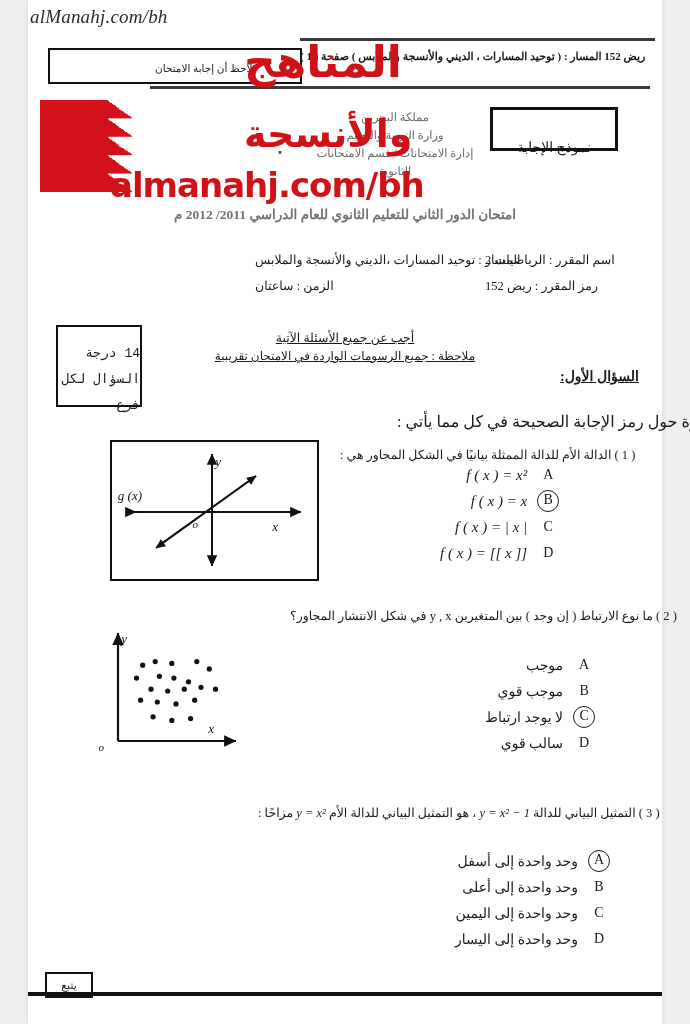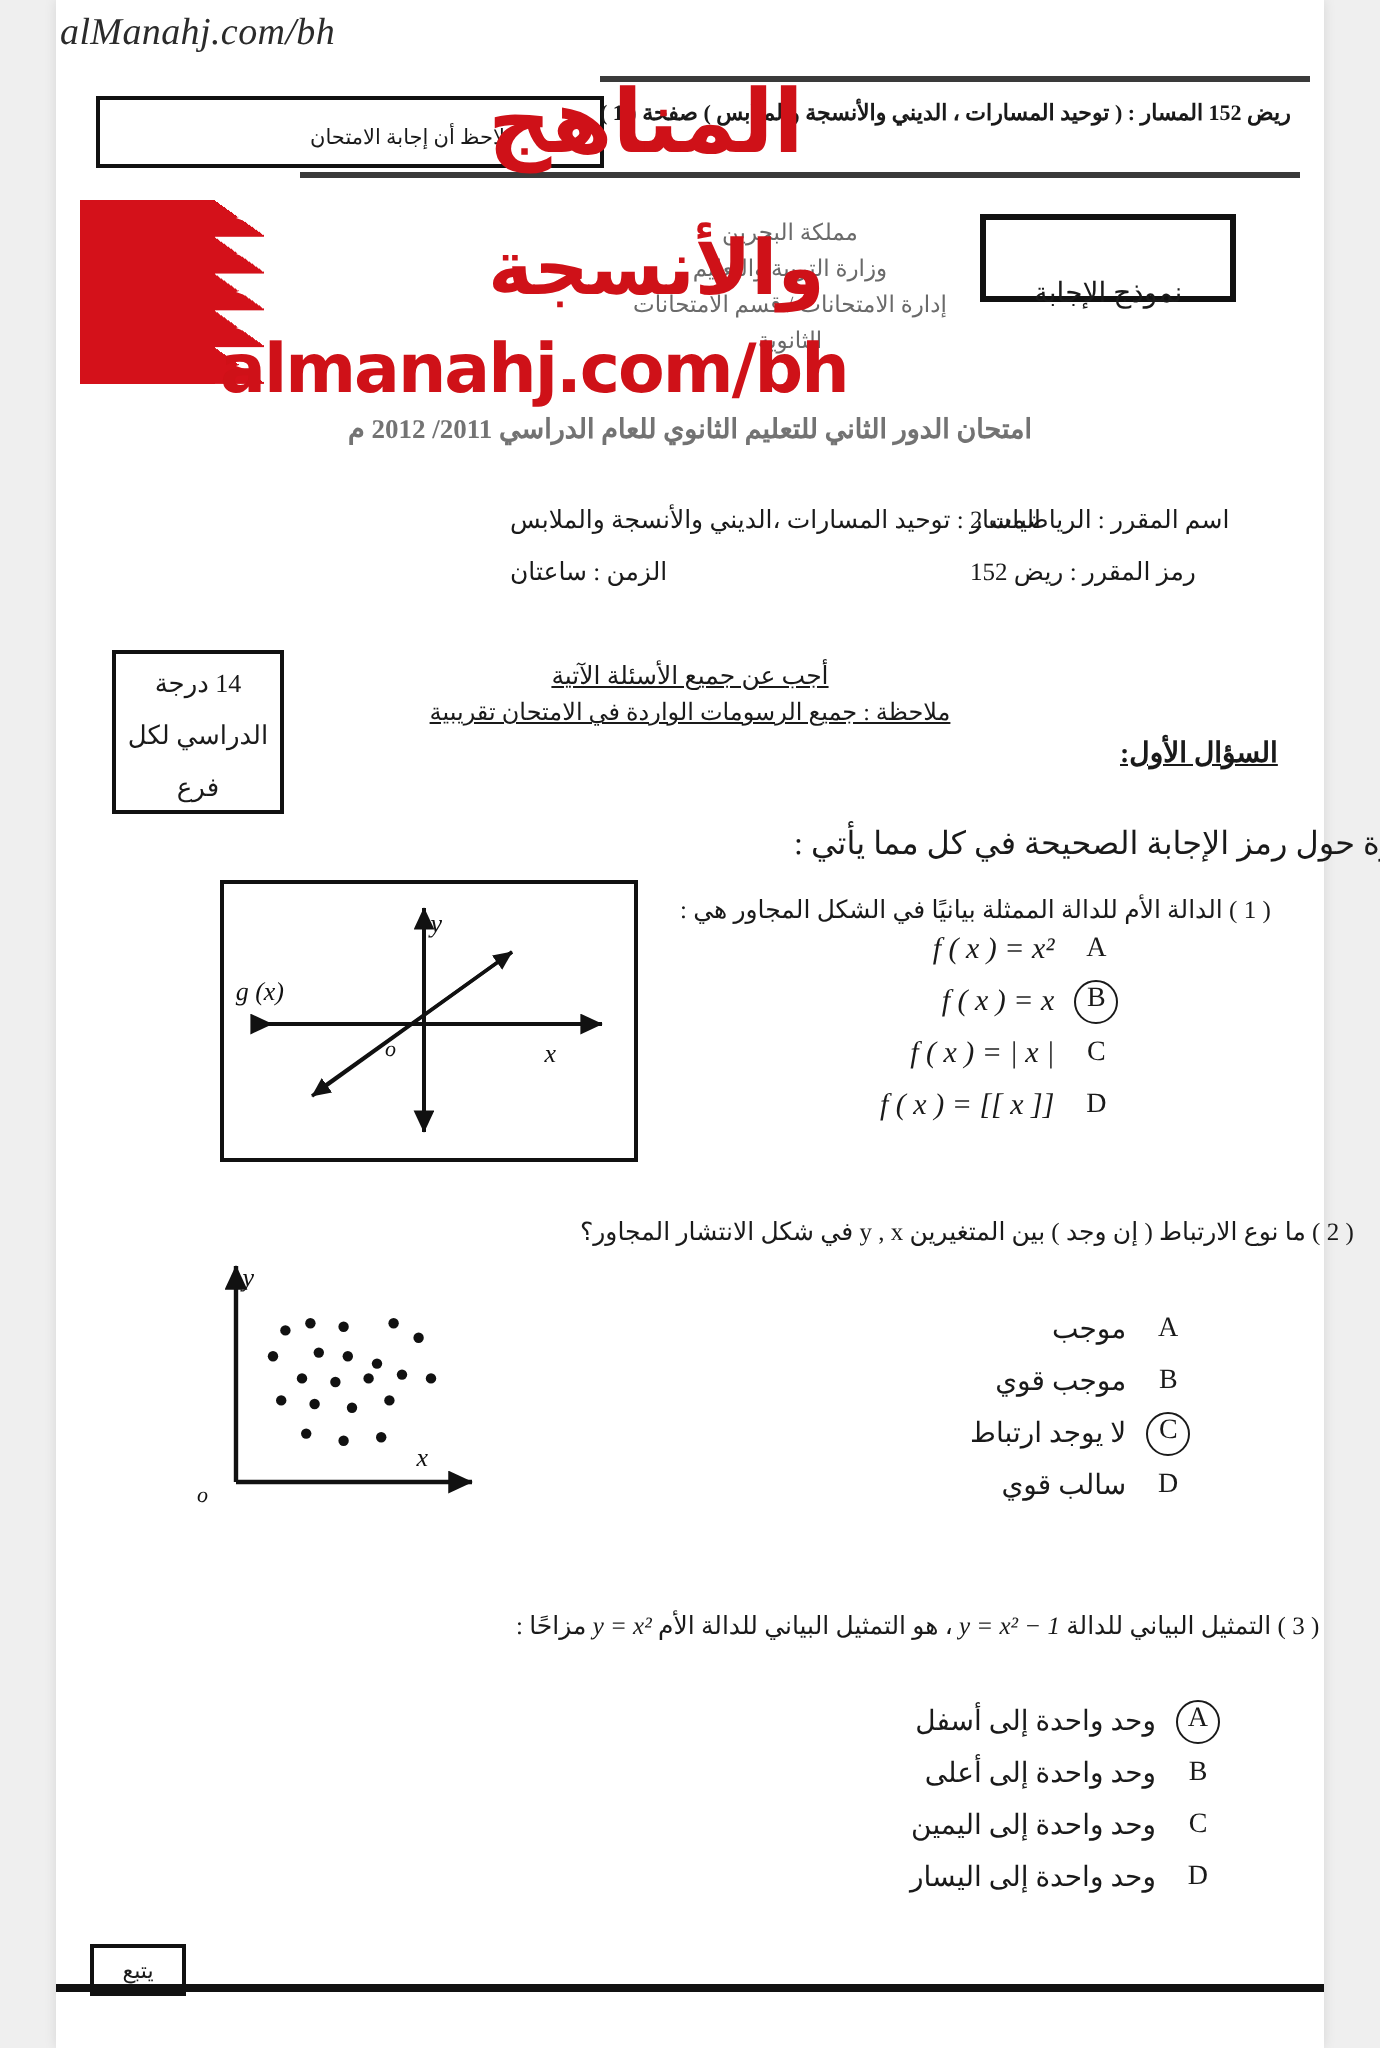--- a/index.html
+++ b/index.html
@@ -183,26 +183,26 @@
 
   .grade-box {
     position: absolute;
     left: 56px;
     top: 325px;
     width: 86px;
     height: 82px;
     border: 2px solid #111;
     background: #fff;
     direction: rtl;
-    text-align: center;
+    text-align: right;
     font-size: 13px;
     line-height: 26px;
-    padding-top: 2px;
+    padding-top: 14px;
     box-sizing: border-box;
-    font-family: Liberation Serif, serif;
+    font-family: Liberation Mono, monospace;
     color: #1a1a1a;
   }
 
   .instr1 {
     left: 0; right: 0; top: 330px;
     text-align: center;
     font-size: 12.5px;
     text-decoration: underline;
     white-space: normal;
   }
@@ -372,21 +372,21 @@
 
   <div class="exam-title-wrap">امتحان الدور الثاني  للتعليم الثانوي للعام الدراسي 2011/ 2012 م</div>
 
   <div class="abs ar info-right r1">اسم المقرر  :  الرياضيات 2</div>
   <div class="abs ar info-right r2">رمز المقرر :  ريض 152</div>
   <div class="abs ar info-left r1">المسار  :  توحيد المسارات ،الديني والأنسجة والملابس</div>
   <div class="abs ar info-left r2">الزمن   :  ساعتان</div>
 
   <div class="grade-box">
     <div>14 درجة</div>
-    <div>الدراسي لكل</div>
+    <div>السؤال لكل</div>
     <div>فرع</div>
   </div>
 
   <div class="abs ar instr1">أجب عن جميع الأسئلة الآتية</div>
   <div class="abs ar instr2">ملاحظة : جميع الرسومات الواردة في الامتحان تقريبية</div>
   <div class="abs ar q-section">السؤال الأول:</div>
   <div class="abs ar instr3">ضع دائرة حول رمز الإجابة الصحيحة في كل مما يأتي :</div>
 
   <div class="abs ar qtext q1">
     <span>( 1 )</span>

